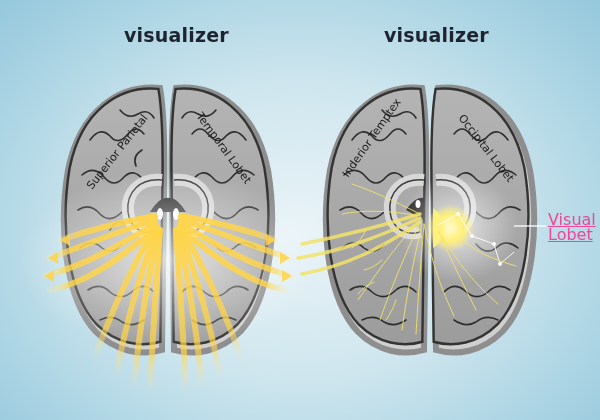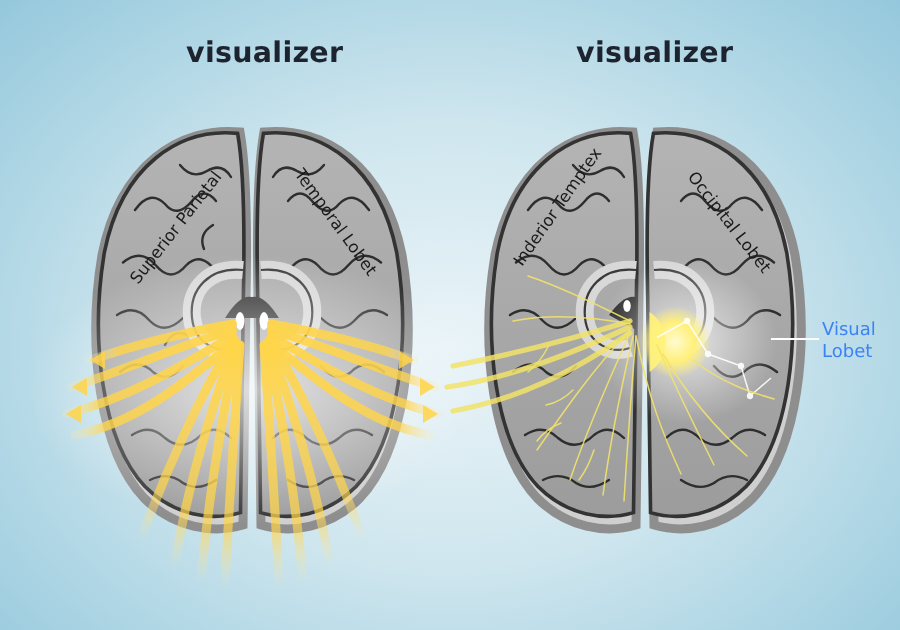--- a/index.html
+++ b/index.html
@@ -3,21 +3,21 @@
 <meta charset="utf-8">
 <style>
   html, body { margin:0; padding:0; }
   body { width:600px; height:420px; overflow:hidden; position:relative;
     background: radial-gradient(ellipse at 50% 55%, #eaf4f8 0%, #cfe6ee 45%, #a9d3e3 80%, #95c8dc 100%);
     font-family: "DejaVu Sans", sans-serif; }
   #stage { position:absolute; left:0; top:0; width:600px; height:420px; }
   .title { position:absolute; top:24px; font-size:19px; font-weight:bold; color:#1d2430; letter-spacing:0.2px; }
   #title-left { left:124px; }
   #title-right { left:384px; }
-  .side-label { position:absolute; left:548px; font-size:12px; color:#3b82f6; line-height:15px; }
+  .side-label { position:absolute; left:548px; font-size:16px; color:#ec4899; line-height:15px;text-decoration:underline; }
 </style>
 </head>
 <body>
 
 <div id="stage">
 <svg width="600" height="420" viewBox="0 0 600 420" xmlns="http://www.w3.org/2000/svg">
   <defs>
     <linearGradient id="hemi" x1="0" y1="0" x2="0" y2="1">
       <stop offset="0" stop-color="#b4b4b4"></stop>
       <stop offset="1" stop-color="#9c9c9c"></stop>

